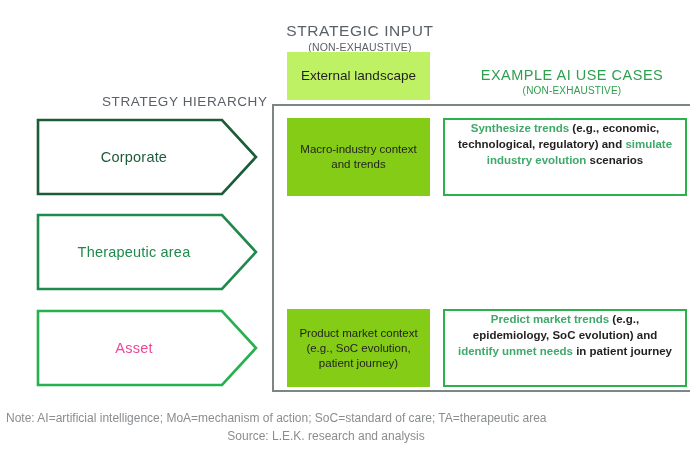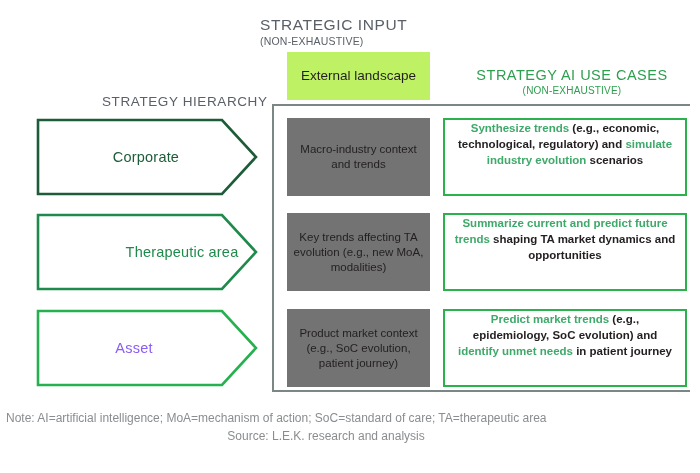--- a/index.html
+++ b/index.html
@@ -14,22 +14,23 @@
     overflow: hidden;
     font-family: "Liberation Sans", sans-serif;
     color: #231f20;
     -webkit-font-smoothing: antialiased;
   }
 
   
   .strategic-input-head {
     position: absolute;
     left: 260px;
-    top: 15px;
+    top: 21px;
     width: 200px;
+    text-align: center;
   }
   .strategic-input-head .t1 {
     font-size: 15.5px;
     letter-spacing: 0.6px;
     color: #5a6068;
     line-height: 19px;
   }
   .strategic-input-head .t2 {
     font-size: 10.5px;
     letter-spacing: 0.2px;
@@ -130,32 +131,32 @@
     left: 0;
     top: 0;
     width: 196px;
     height: 78px;
     display: flex;
     align-items: center;
     justify-content: center;
     font-size: 14.5px;
     letter-spacing: 0.2px;
   }
-  .chev-1 .label { color: #1d5c38; padding-left: 12px; }
-  .chev-2 .label { color: #1f8a4c; margin-left: 48px; }
-  .chev-3 .label { color: #8b5cf6; }
+  .chev-1 .label { color: #1d5c38; }
+  .chev-2 .label { color: #1f8a4c; }
+  .chev-3 .label { color: #ec4899; }
 
   
   .mid-cell {
     position: absolute;
     left: 287px;
     top: 0;
     width: 143px;
     height: 78px;
-    background: #737373;
+    background: #84cc16;
     display: flex;
     align-items: center;
     justify-content: center;
     text-align: center;
     font-size: 11.5px;
     line-height: 15px;
     color: #231f20;
     box-sizing: border-box;
     padding: 0 6px;
   }
@@ -205,21 +206,21 @@
 </style>
 </head>
 <body>
 
 <div class="strategic-input-head">
   <div class="t1">STRATEGIC INPUT</div>
   <div class="t2">(NON-EXHAUSTIVE)</div>
 </div>
 
 <div class="usecases-head">
-  <div class="t1">STRATEGY AI USE CASES</div>
+  <div class="t1">EXAMPLE AI USE CASES</div>
   <div class="t2">(NON-EXHAUSTIVE)</div>
 </div>
 
 <div class="hierarchy-head">STRATEGY HIERARCHY</div>
 
 <div class="ext-landscape">External landscape</div>
 
 <div class="frame"></div>
 <div class="frame-bottom-ext"></div>
 
@@ -236,24 +237,20 @@
   </div>
 </div>
 
 <div class="row row-2">
   <div class="chev chev-2">
     <svg width="222" height="78" viewBox="0 0 222 78" aria-hidden="true">
       <polygon points="2,2 186,2 220,39 186,76 2,76" fill="#ffffff" stroke="#1f8a4c" stroke-width="2.6"></polygon>
     </svg>
     <div class="label">Therapeutic area</div>
   </div>
-  <div class="mid-cell">Key trends affecting TA evolution (e.g., new MoA, modalities)</div>
-  <div class="use-cell">
-    <div><span class="g">Summarize current and predict future trends</span><span> shaping TA market dynamics and opportunities</span></div>
-  </div>
 </div>
 
 <div class="row row-3">
   <div class="chev chev-3">
     <svg width="222" height="78" viewBox="0 0 222 78" aria-hidden="true">
       <polygon points="2,2 186,2 220,39 186,76 2,76" fill="#ffffff" stroke="#27b04f" stroke-width="2.6"></polygon>
     </svg>
     <div class="label">Asset</div>
   </div>
   <div class="mid-cell">Product market context (e.g., SoC evolution, patient journey)</div>

